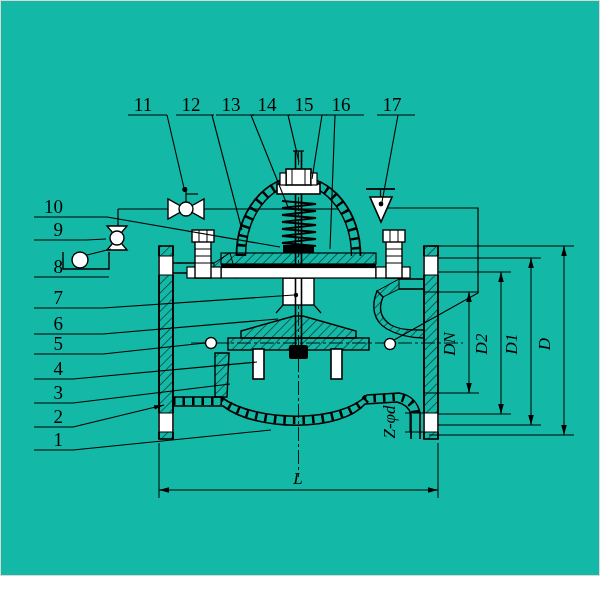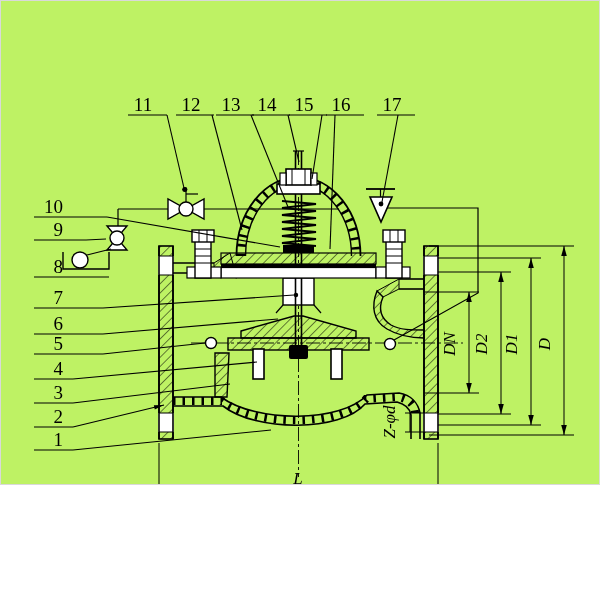--- a/index.html
+++ b/index.html
@@ -1,16 +1,16 @@
 <!DOCTYPE html>
 <html><head>
 <meta charset="utf-8">
 <style>
   html,body{margin:0;padding:0;background:#fff;}
-  #stage{position:relative;width:600px;height:485px;background:#bef264;box-sizing:border-box;border:1px solid #d9d9d9;overflow:hidden;}
+  #stage{position:relative;width:600px;height:576px;background:#14b8a6;box-sizing:border-box;border:1px solid #d9d9d9;overflow:hidden;}
   svg{position:absolute;left:0;top:0;}
   .co{font-family:"Liberation Serif",serif;font-size:19px;fill:#000;}
   .dim{font-family:"Liberation Serif",serif;font-style:italic;font-size:17px;fill:#000;}
   .ln{stroke:#000;fill:none;}
 </style>
 </head>
 <body>
 
 <div id="stage">
 <svg width="600" height="600" viewBox="0 0 600 600">

